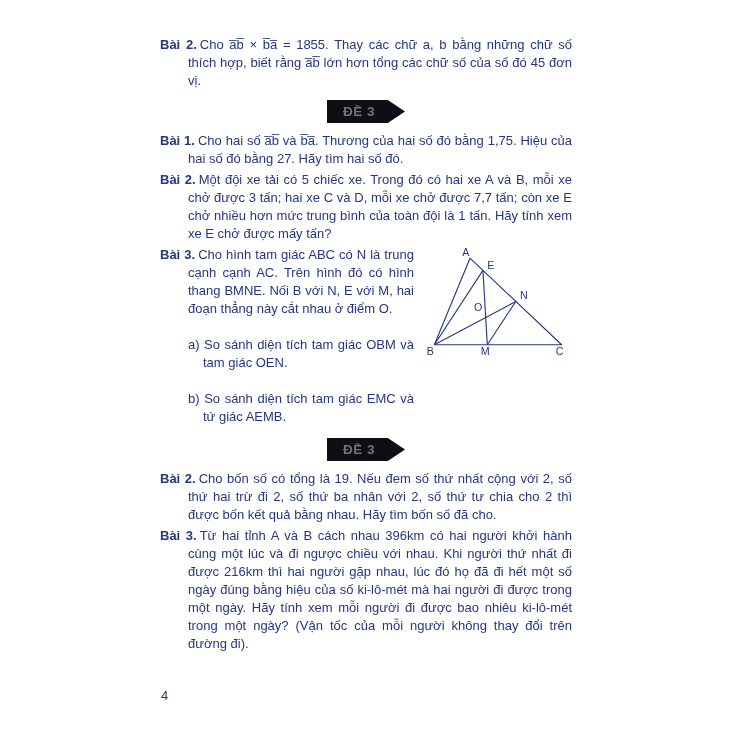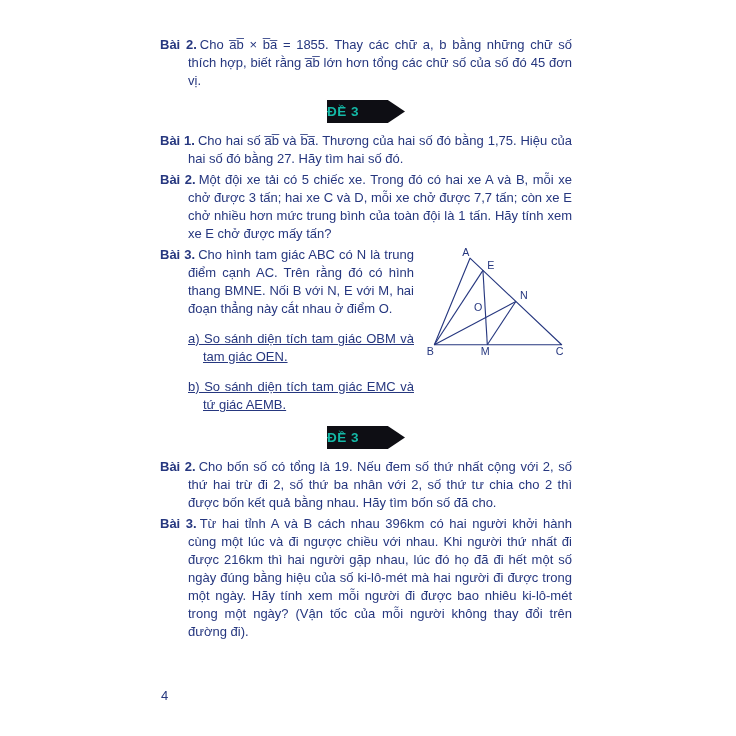--- a/index.html
+++ b/index.html
@@ -20,39 +20,38 @@
   .prob {
     margin: 0 0 3px 0;
     padding-left: 28px;
     text-indent: -28px;
     text-align: justify;
     font-size: 13px;
     line-height: 18px;
   }
   .lbl { font-weight: bold; margin-right: 3px; }
   .sub {
-    margin: 12px 0 2px 28px;
+    margin: 18px 0 2px 28px;
     padding-left: 15px;
     text-indent: -15px;
     text-align: justify;
     font-size: 13px;
     line-height: 18px;
-    text-decoration: underline;
   }
   .banner-row {
     display: flex;
     justify-content: center;
     margin: 10px 0 9px 0;
   }
   .banner {
     width: 78px; height: 23px;
     background: var(--banner, #0e0e14);
-    color: #14b8a6;
+    color: #737373;
     clip-path: polygon(0 0, 78% 0, 100% 50%, 78% 100%, 0 100%);
-    display: flex; align-items: center; justify-content: flex-start;
+    display: flex; align-items: center; justify-content: center;
     padding-right: 14px;
     font-weight: bold; font-size: 13.5px; letter-spacing: 0.5px;
   }
   .b3row { display: flex; gap: 10px; }
   .b3left { flex: 1; min-width: 0; }
   .fig { width: 148px; height: 112px; flex: 0 0 148px; margin-top: 2px; }
   .fig .geo { stroke: var(--ink, #26377f); stroke-width: 1.1; fill: none; stroke-linejoin: round; }
   .fig text { fill: var(--ink, #26377f); font-size: 10.5px; font-family: "Liberation Sans", sans-serif; }
   .page-number {
     position: absolute;
@@ -79,21 +78,21 @@
     <p class="prob">
       <b class="lbl">Bài 1.</b><span>Cho hai số a̅b̅ và b̅a̅. Thương của hai số đó bằng 1,75. Hiệu của hai số đó bằng 27. Hãy tìm hai số đó.</span>
     </p>
     <p class="prob">
       <b class="lbl">Bài 2.</b><span>Một đội xe tải có 5 chiếc xe. Trong đó có hai xe A và B, mỗi xe chở được 3 tấn; hai xe C và D, mỗi xe chở được 7,7 tấn; còn xe E chở nhiều hơn mức trung bình của toàn đội là 1 tấn. Hãy tính xem xe E chở được mấy tấn?</span>
     </p>
 
     <div class="b3row">
       <div class="b3left">
         <p class="prob">
-          <b class="lbl">Bài 3.</b><span>Cho hình tam giác ABC có N là trung điểm cạnh AC. Trên rằng đó có hình thang BMNE. Nối B với N, E với M, hai đoạn thẳng này cắt nhau ở điểm O.</span>
+          <b class="lbl">Bài 3.</b><span>Cho hình tam giác ABC có N là trung cạnh cạnh AC. Trên hình đó có hình thang BMNE. Nối B với N, E với M, hai đoạn thẳng này cắt nhau ở điểm O.</span>
         </p>
         <p class="sub">a) So sánh diện tích tam giác OBM và tam giác OEN.</p>
         <p class="sub">b) So sánh diện tích tam giác EMC và tứ giác AEMB.</p>
       </div>
 
       <svg class="fig" viewBox="0 0 145 110">
         <g class="geo">
           <path d="M45 10 L10 95 L135 95 Z"></path>
           <line x1="10" y1="95" x2="90" y2="52.5"></line>
           <line x1="57.7" y1="22" x2="62" y2="95"></line>

